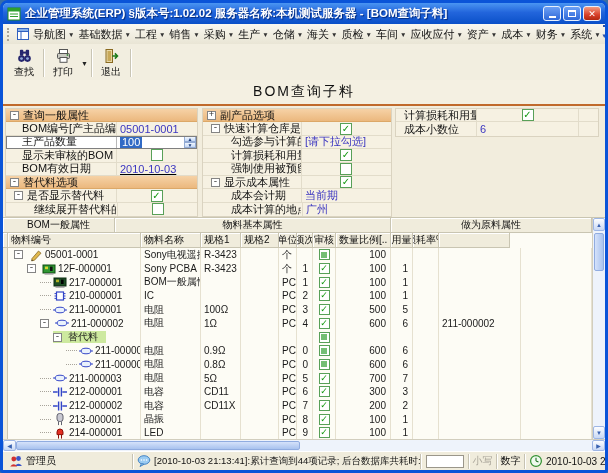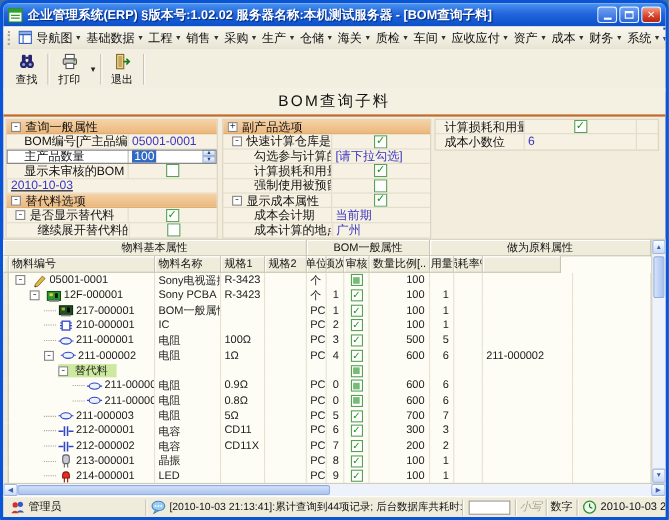--- a/index.html
+++ b/index.html
@@ -251,20 +251,23 @@
         </div>
         <div class="prow">
           <span class="plabel" style="width: 110px; padding-left: 16px;">
             <span>显示未审核的BOM</span>
           </span>
           <span class="pvalcell center-val" style="width: 80px;">
             <span class="cb"></span>
           </span>
         </div>
         <div class="prow">
+          <span class="plabel" style="width: 110px; padding-left: 16px;">
+            <span>BOM有效日期</span>
+          </span>
           <span class="pvalcell" style="width: 80px; text-decoration: underline;">
             <span class="pval">2010-10-03</span>
           </span>
         </div>
         <div class="prow phead">
           <span class="plabel" style="width: 190px; padding-left: 4px;">
             <span class="xbox">-</span>
             <span>替代料选项</span>
           </span>
         </div>
@@ -369,22 +372,22 @@
           <span class="pvalcell" style="width: 102px;">
             <span class="pval">6</span>
           </span>
           <span class="pextra" style="width: 19px;"></span>
         </div>
       </div>
   </div>
 
   <div class="grid">
     <div class="ghead" id="grid-groups">
+        <span class="hcell" style="width: 112px;">BOM一般属性</span>
         <span class="hcell" style="width: 276px;">物料基本属性</span>
-        <span class="hcell" style="width: 112px;">BOM一般属性</span>
         <span class="hcell" style="width: 201px;">做为原料属性</span>
       </div>
     <div class="chead" id="grid-cols">
         <span class="hcell" style="width: 5px;"></span>
         <span class="hcell hleft" style="width: 133px;">物料编号</span>
         <span class="hcell hleft" style="width: 60px;">物料名称</span>
         <span class="hcell hleft" style="width: 40px;">规格1</span>
         <span class="hcell hleft" style="width: 38px; text-align: right;">规格2</span>
         <span class="hcell " style="width: 18px;">单位</span>
         <span class="hcell " style="width: 16px;">项次</span>
@@ -788,21 +791,21 @@
             <circle cx="4.4" cy="6" r="0.8" fill="#fff"></circle>
             <circle cx="7" cy="6" r="0.8" fill="#fff"></circle>
             <circle cx="9.6" cy="6" r="0.8" fill="#fff"></circle>
           </svg>
       </span>
       <span style="font-size:9.5px;">[2010-10-03 21:13:41]:累计查询到44项记录; 后台数据库共耗时:0.969秒</span>
     </span>
     <span class="ssec" style="width:48px;justify-content:center;">
       <span class="status-input"></span>
     </span>
-    <span class="ssec dim" style="width:28px;justify-content:center;font-style:italic;">小写</span>
+    <span class="ssec dim" style="width:28px;justify-content:center;">小写</span>
     <span class="ssec" style="width:28px;justify-content:center;">数字</span>
     <span class="ssec" style="border-right:none;box-shadow:none;flex:1;">
       <span class="sicon">
         <svg viewBox="0 0 14 14" width="14" height="14">
             <circle cx="7" cy="7" r="5.4" fill="#EFFAEF" stroke="#2E8F2E" stroke-width="1.2"></circle>
             <path d="M7 7V3.8M7 7l2.5 1" stroke="#1E6F1E" stroke-width="1.1" fill="none"></path>
           </svg>
       </span>
       <span>2010-10-03 21:14:0</span>
     </span>

